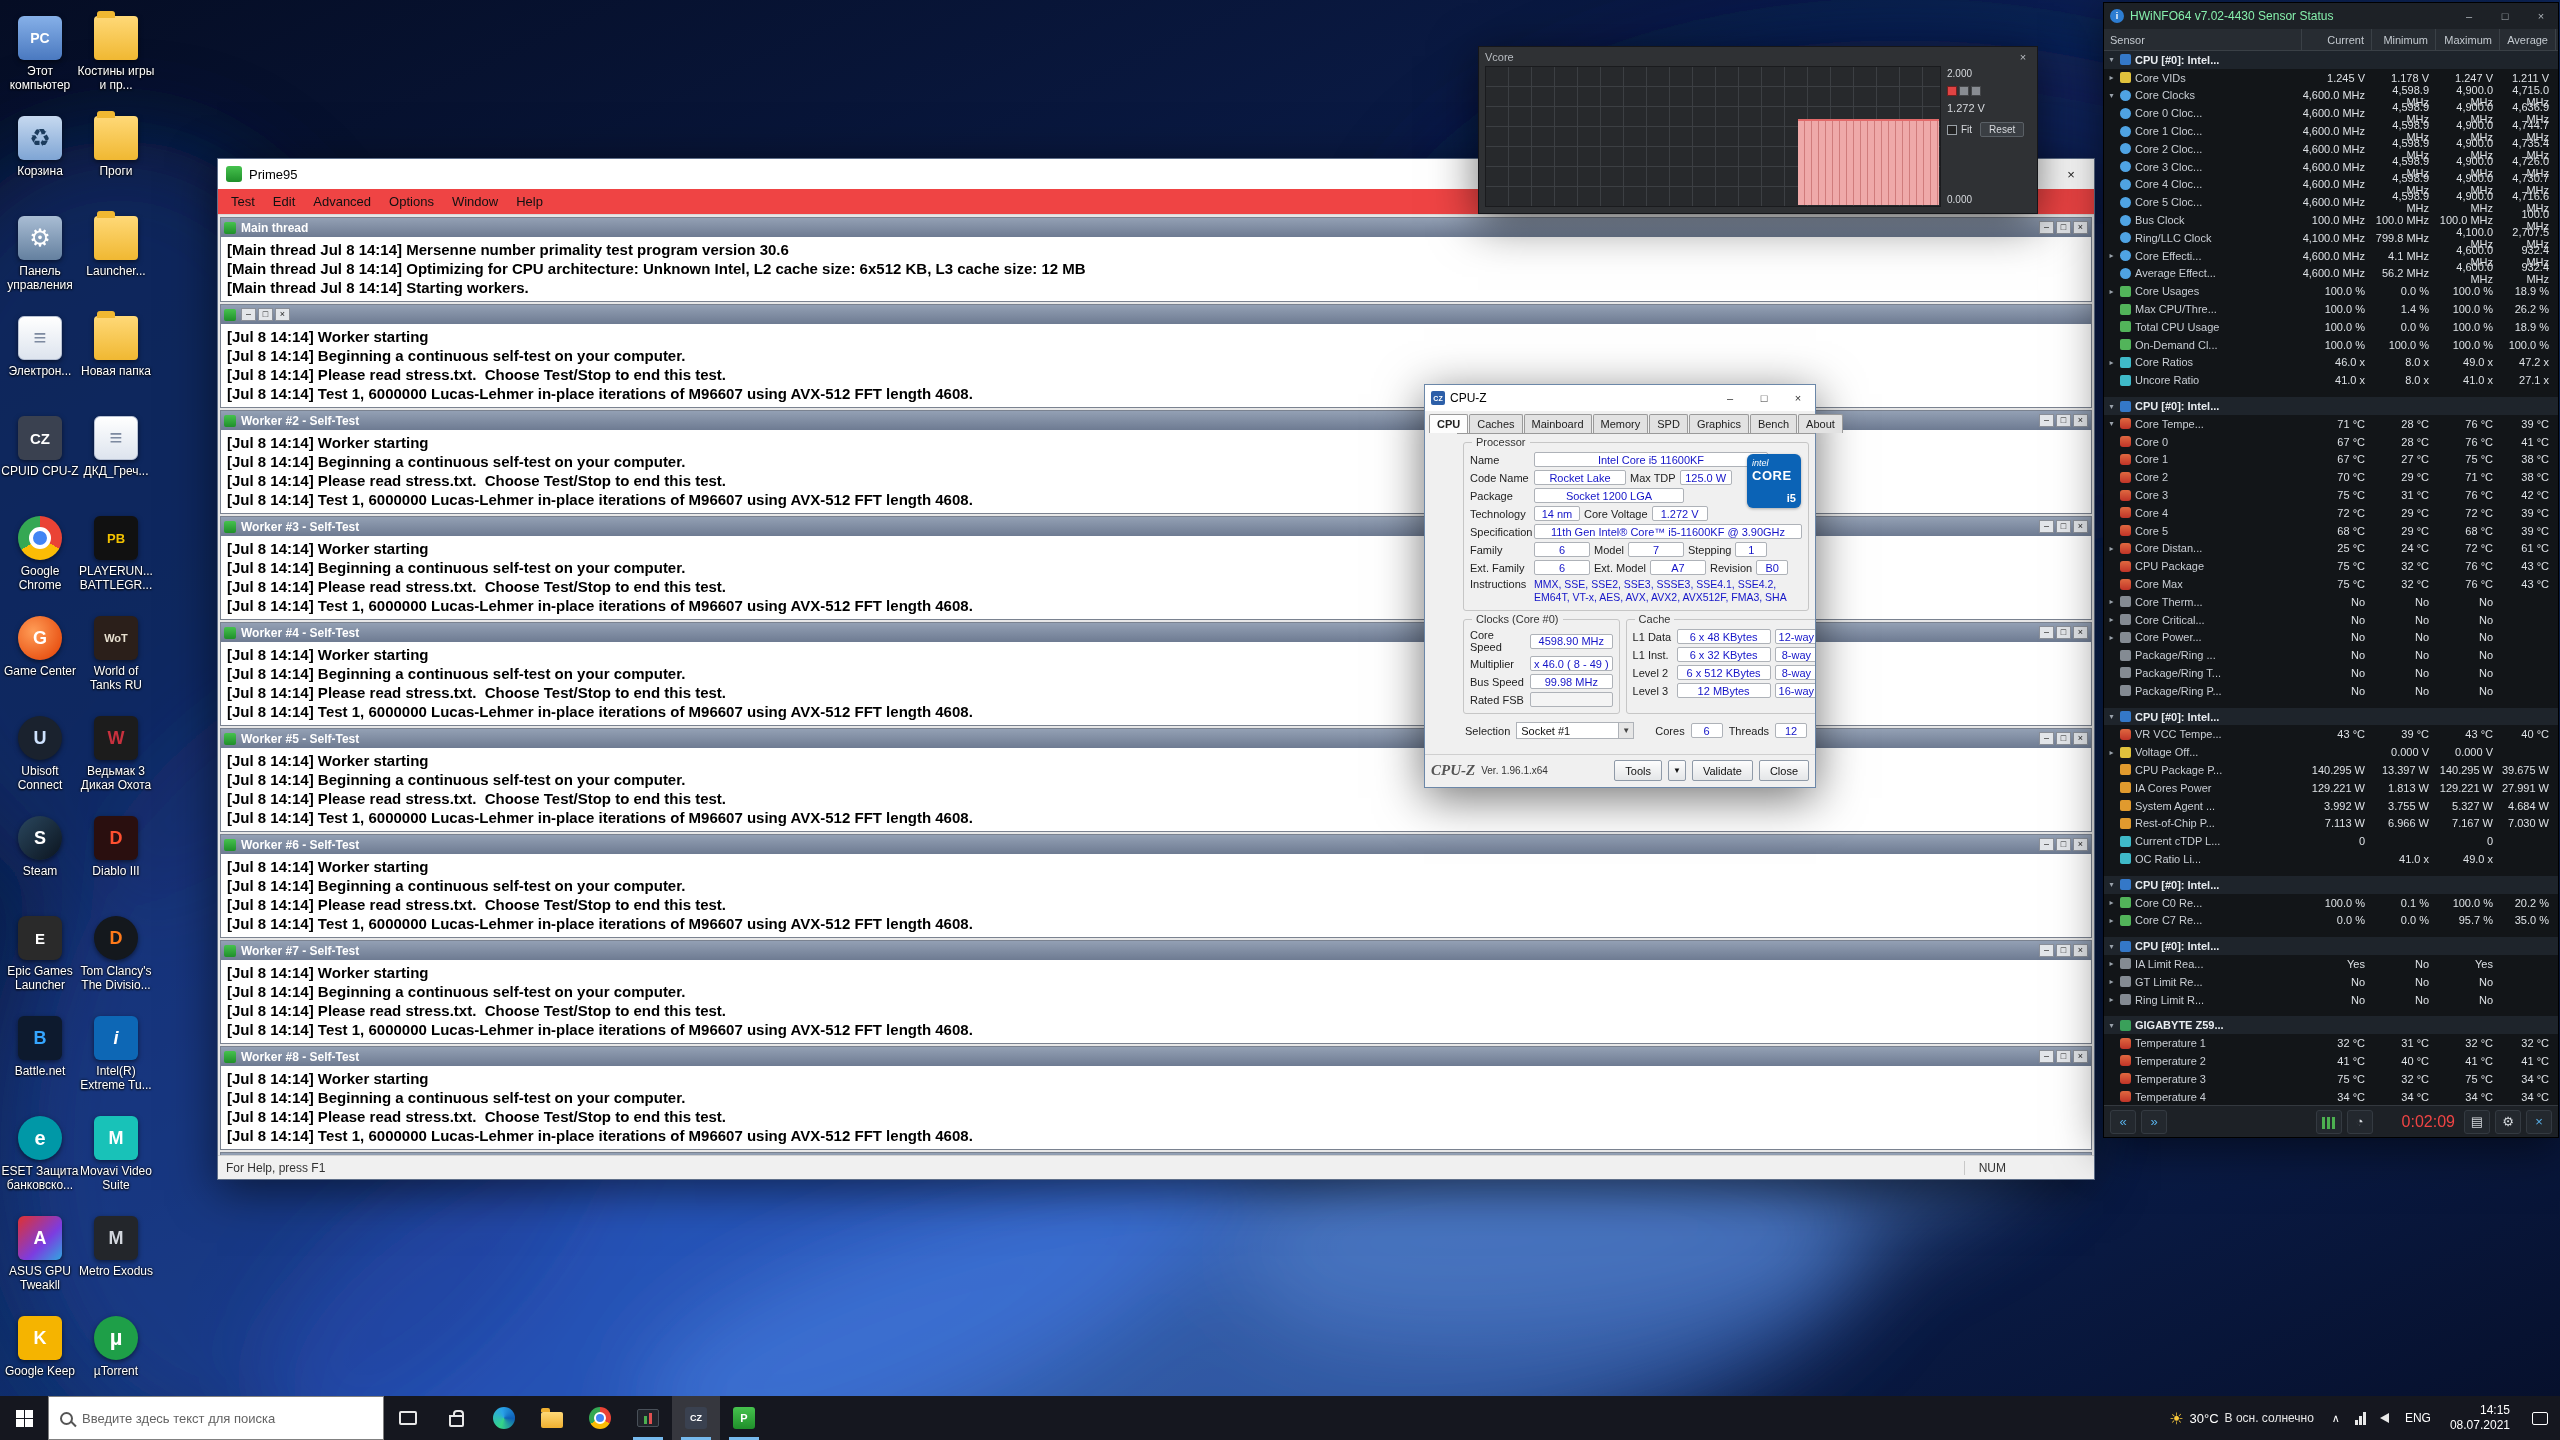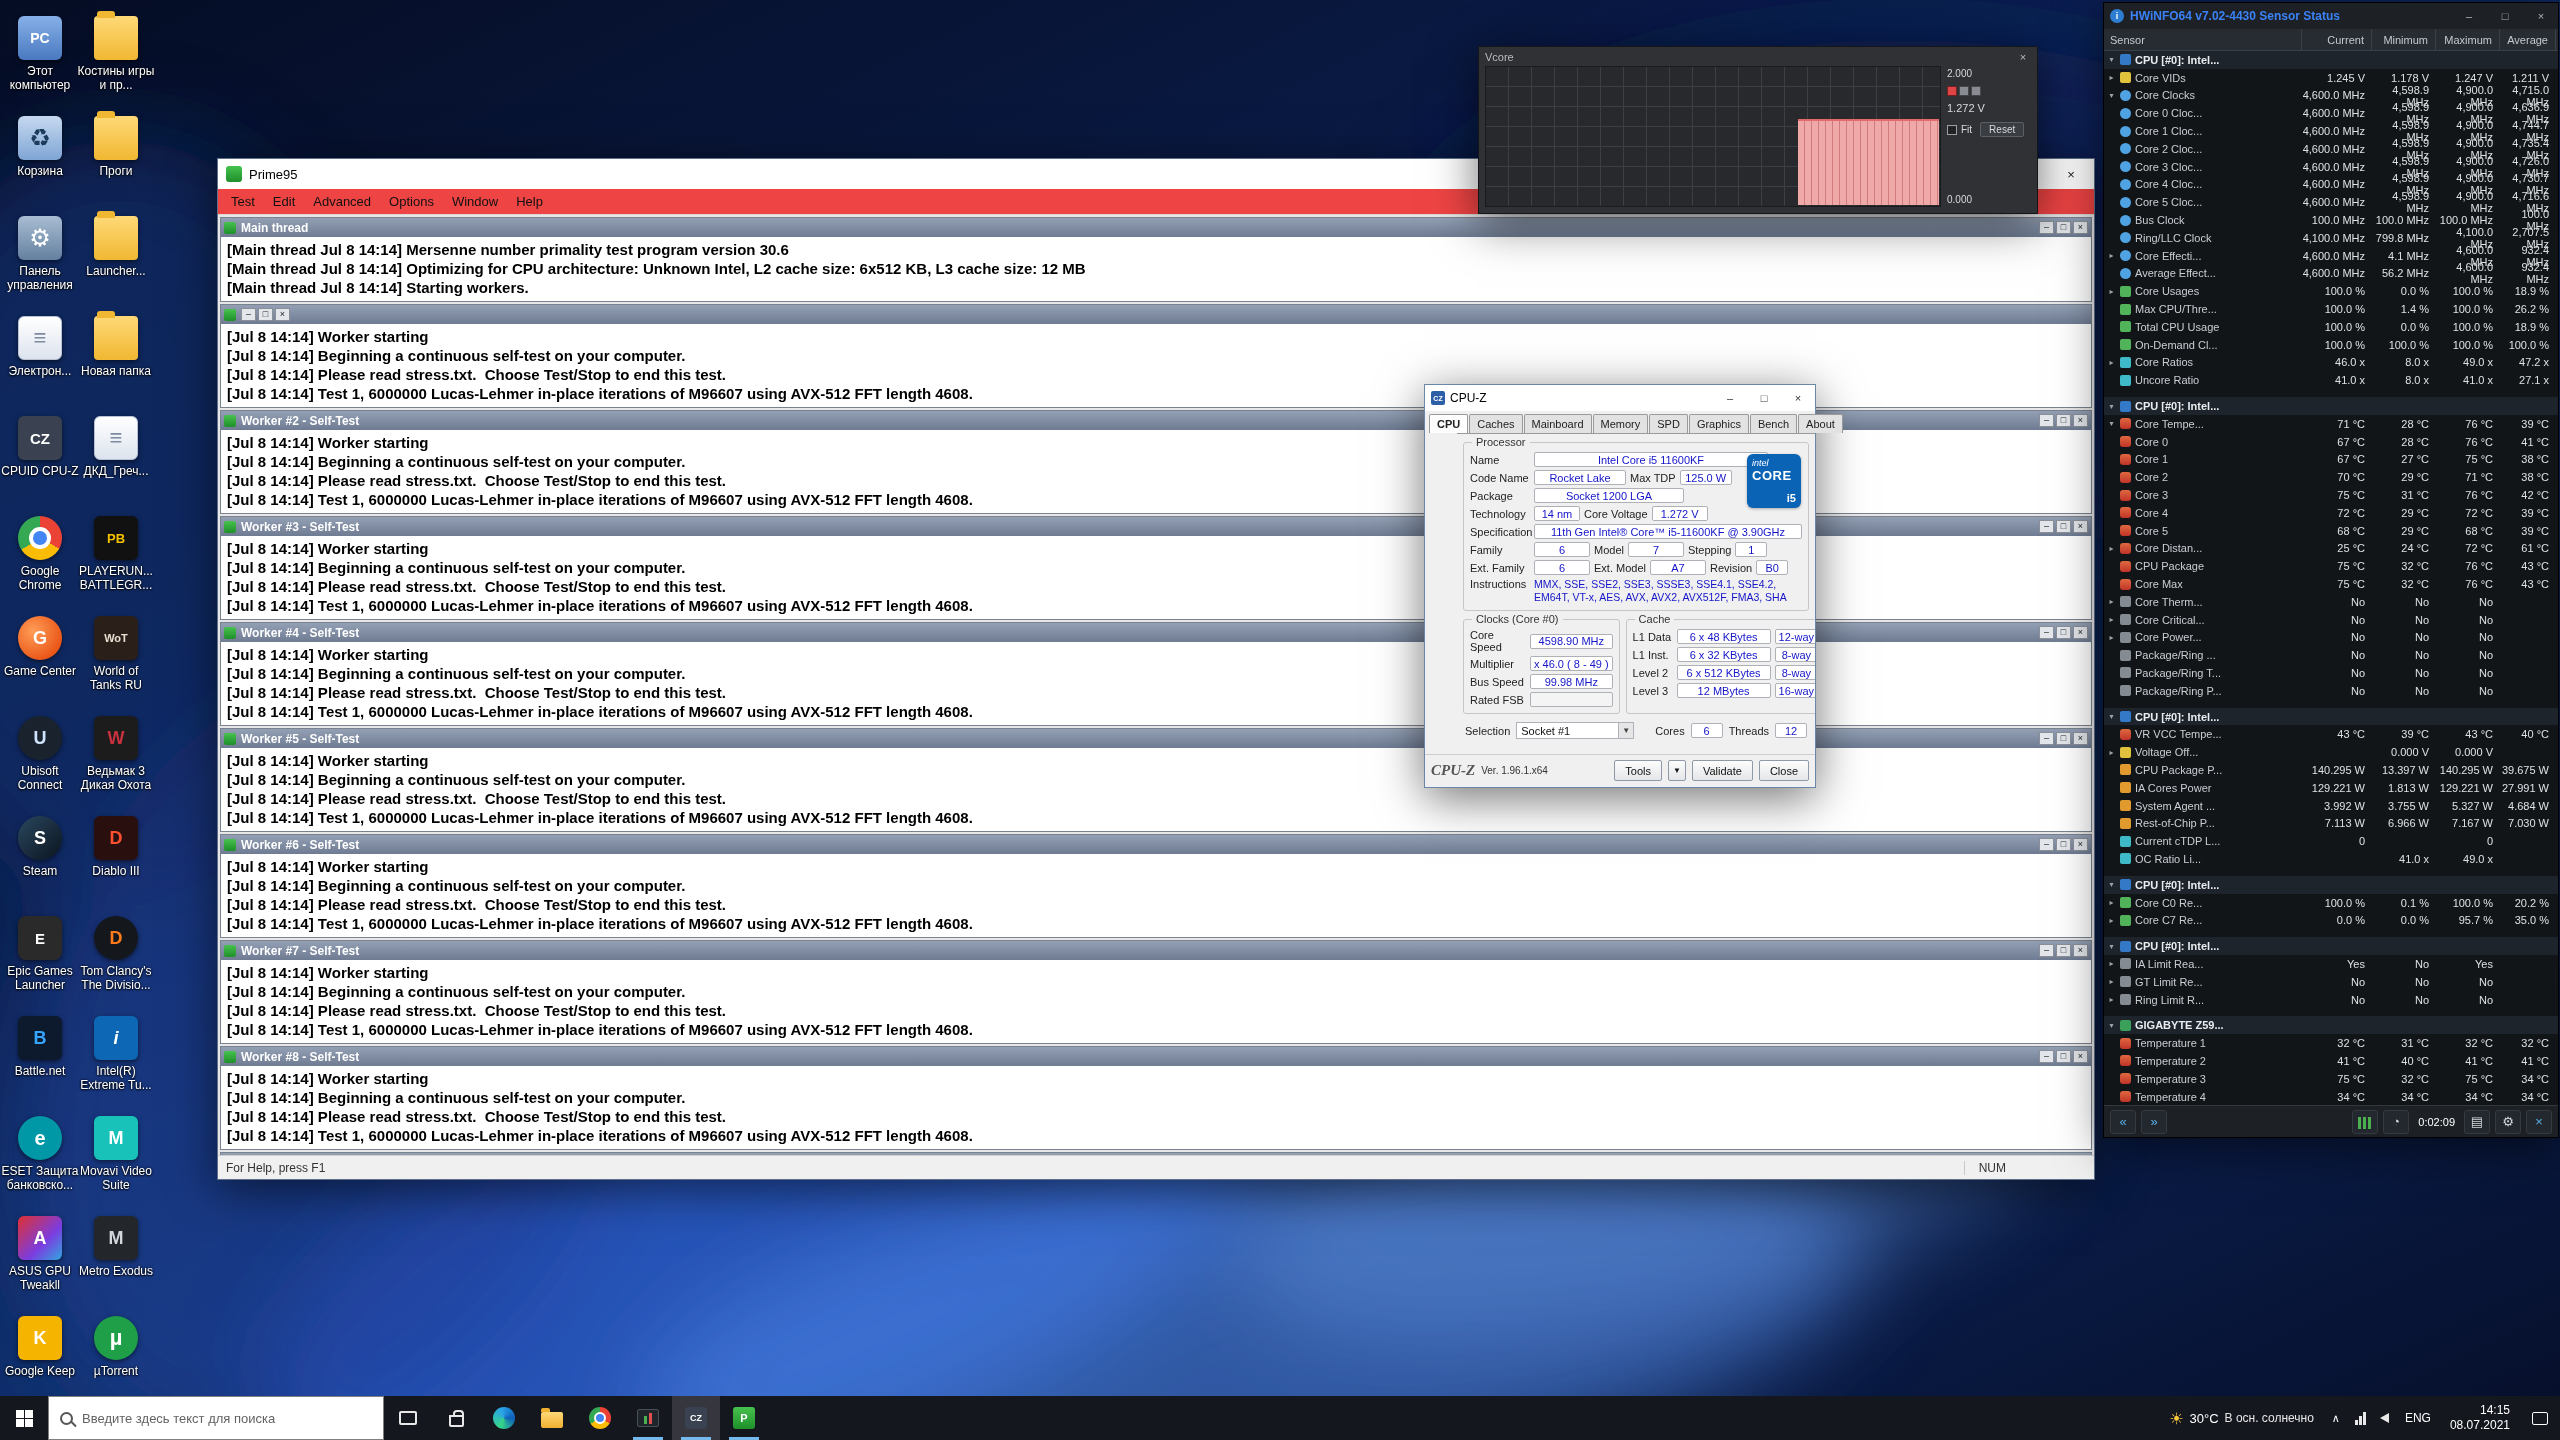--- a/index.html
+++ b/index.html
@@ -112,21 +112,21 @@
   .cz-footer{border-top:1px solid #cfcfcf;padding:5px 6px 6px;display:flex;align-items:center;gap:6px;}
   .cz-logo{font-style:italic;font-weight:bold;font-size:15px;color:#555;font-family:"Liberation Serif",serif;}
   .cz-ver{font-size:10px;color:#333;margin-right:auto;}
   .btn{height:21px;border:1px solid #8f9aa8;background:linear-gradient(#fdfdfd,#e4e6e8);border-radius:2px;font-size:11px;display:flex;align-items:center;justify-content:center;padding:0 10px;color:#111;}
   .btn.arrow{padding:0 4px;font-size:8px;}
 
   
   .hwinfo{left:2103px;top:2px;width:456px;height:1136px;background:#121518;border:1px solid #000;display:flex;flex-direction:column;z-index:15;}
   .hw-titlebar{height:26px;background:#1d2126;display:flex;align-items:center;padding:0 2px 0 6px;gap:6px;flex-shrink:0;}
   .hw-appicon{width:14px;height:14px;border-radius:50%;background:#2d7dd2;color:#fff;font-size:9px;font-weight:bold;display:flex;align-items:center;justify-content:center;}
-  .hw-title{font-size:12px;color:#3b82f6;flex:1;white-space:nowrap;overflow:hidden;font-weight:bold;}
+  .hw-title{font-size:12px;color:#86efac;flex:1;white-space:nowrap;overflow:hidden;}
   .hw-cbtn{width:30px;height:100%;display:flex;align-items:center;justify-content:center;color:#aeb4ba;font-size:11px;}
   .hw-header{display:flex;height:22px;background:#272c32;border-bottom:1px solid #3a4046;align-items:center;flex-shrink:0;}
   .hc{font-size:11px;color:#c3c9cf;border-right:1px solid #3a4046;height:100%;display:flex;align-items:center;}
   .hc0{width:198px;padding-left:6px;}
   .hc1{width:70px;justify-content:flex-end;padding-right:7px;}
   .hc2{width:64px;justify-content:flex-end;padding-right:7px;}
   .hc3{width:64px;justify-content:flex-end;padding-right:7px;}
   .hc4{width:56px;justify-content:flex-end;padding-right:7px;}
   .hw-rows{flex:1;overflow:hidden;}
   .hw-row{display:flex;height:17.8px;align-items:center;}
@@ -145,21 +145,21 @@
   .ic-temp{background:linear-gradient(#e06840,#c03428);border-radius:3px;}
   .ic-power{background:#e09a2e;}
   .ic-flag{background:#848b93;}
   .hw-val{font-size:11px;color:#dde1e5;text-align:right;padding-right:7px;flex-shrink:0;}
   .c1{width:70px;} .c2{width:64px;} .c3{width:64px;} .c4{width:56px;}
   .hw-spacer{height:8px;}
   .hw-toolbar{height:32px;background:#1d2126;border-top:1px solid #33383e;display:flex;align-items:center;padding:0 6px;gap:5px;flex-shrink:0;margin-top:auto;}
   .hw-tbtn{min-width:26px;height:24px;display:flex;align-items:center;justify-content:center;color:#58b0e8;font-size:13px;background:#23282e;border:1px solid #343a41;border-radius:3px;}
   .hw-tbtn.white{color:#d6dade;}
   .hw-tb-spacer{flex:1;}
-  .hw-time{color:#ffffff;font-size:11px;padding:0 4px;}
+  .hw-time{color:#ef4444;font-size:16px;padding:0 4px;margin-left:20px;}
   .mini-bars{width:14px;height:12px;background:repeating-linear-gradient(90deg,#4caf50 0 3px,transparent 3px 5px);align-self:flex-end;margin-bottom:4px;}
 
   
   .vcore{left:1478px;top:46px;width:560px;height:168px;background:#2f3134;border:1px solid #15161a;z-index:20;display:flex;flex-direction:column;}
   .vc-titlebar{height:19px;display:flex;align-items:center;padding:0 6px;flex-shrink:0;}
   .vc-title{font-size:11px;color:#b9bdc2;flex:1;}
   .vc-close{color:#b9bdc2;font-size:11px;width:16px;text-align:center;}
   .vc-main{flex:1;display:flex;padding:0 4px 6px 6px;gap:6px;}
   .vc-graph{flex:1;position:relative;background:#27292c;border:1px solid #1a1b1e;background-image:repeating-linear-gradient(to right,transparent 0 22px,#3c3f43 22px 23px),repeating-linear-gradient(to bottom,transparent 0 19px,#3c3f43 19px 20px);}
   .vc-bars{position:absolute;right:1px;bottom:1px;width:31%;height:62%;background:repeating-linear-gradient(to right,#efa9a9 0 6px,#d07c7c 6px 7px);border-top:2px solid #e36a6a;}

